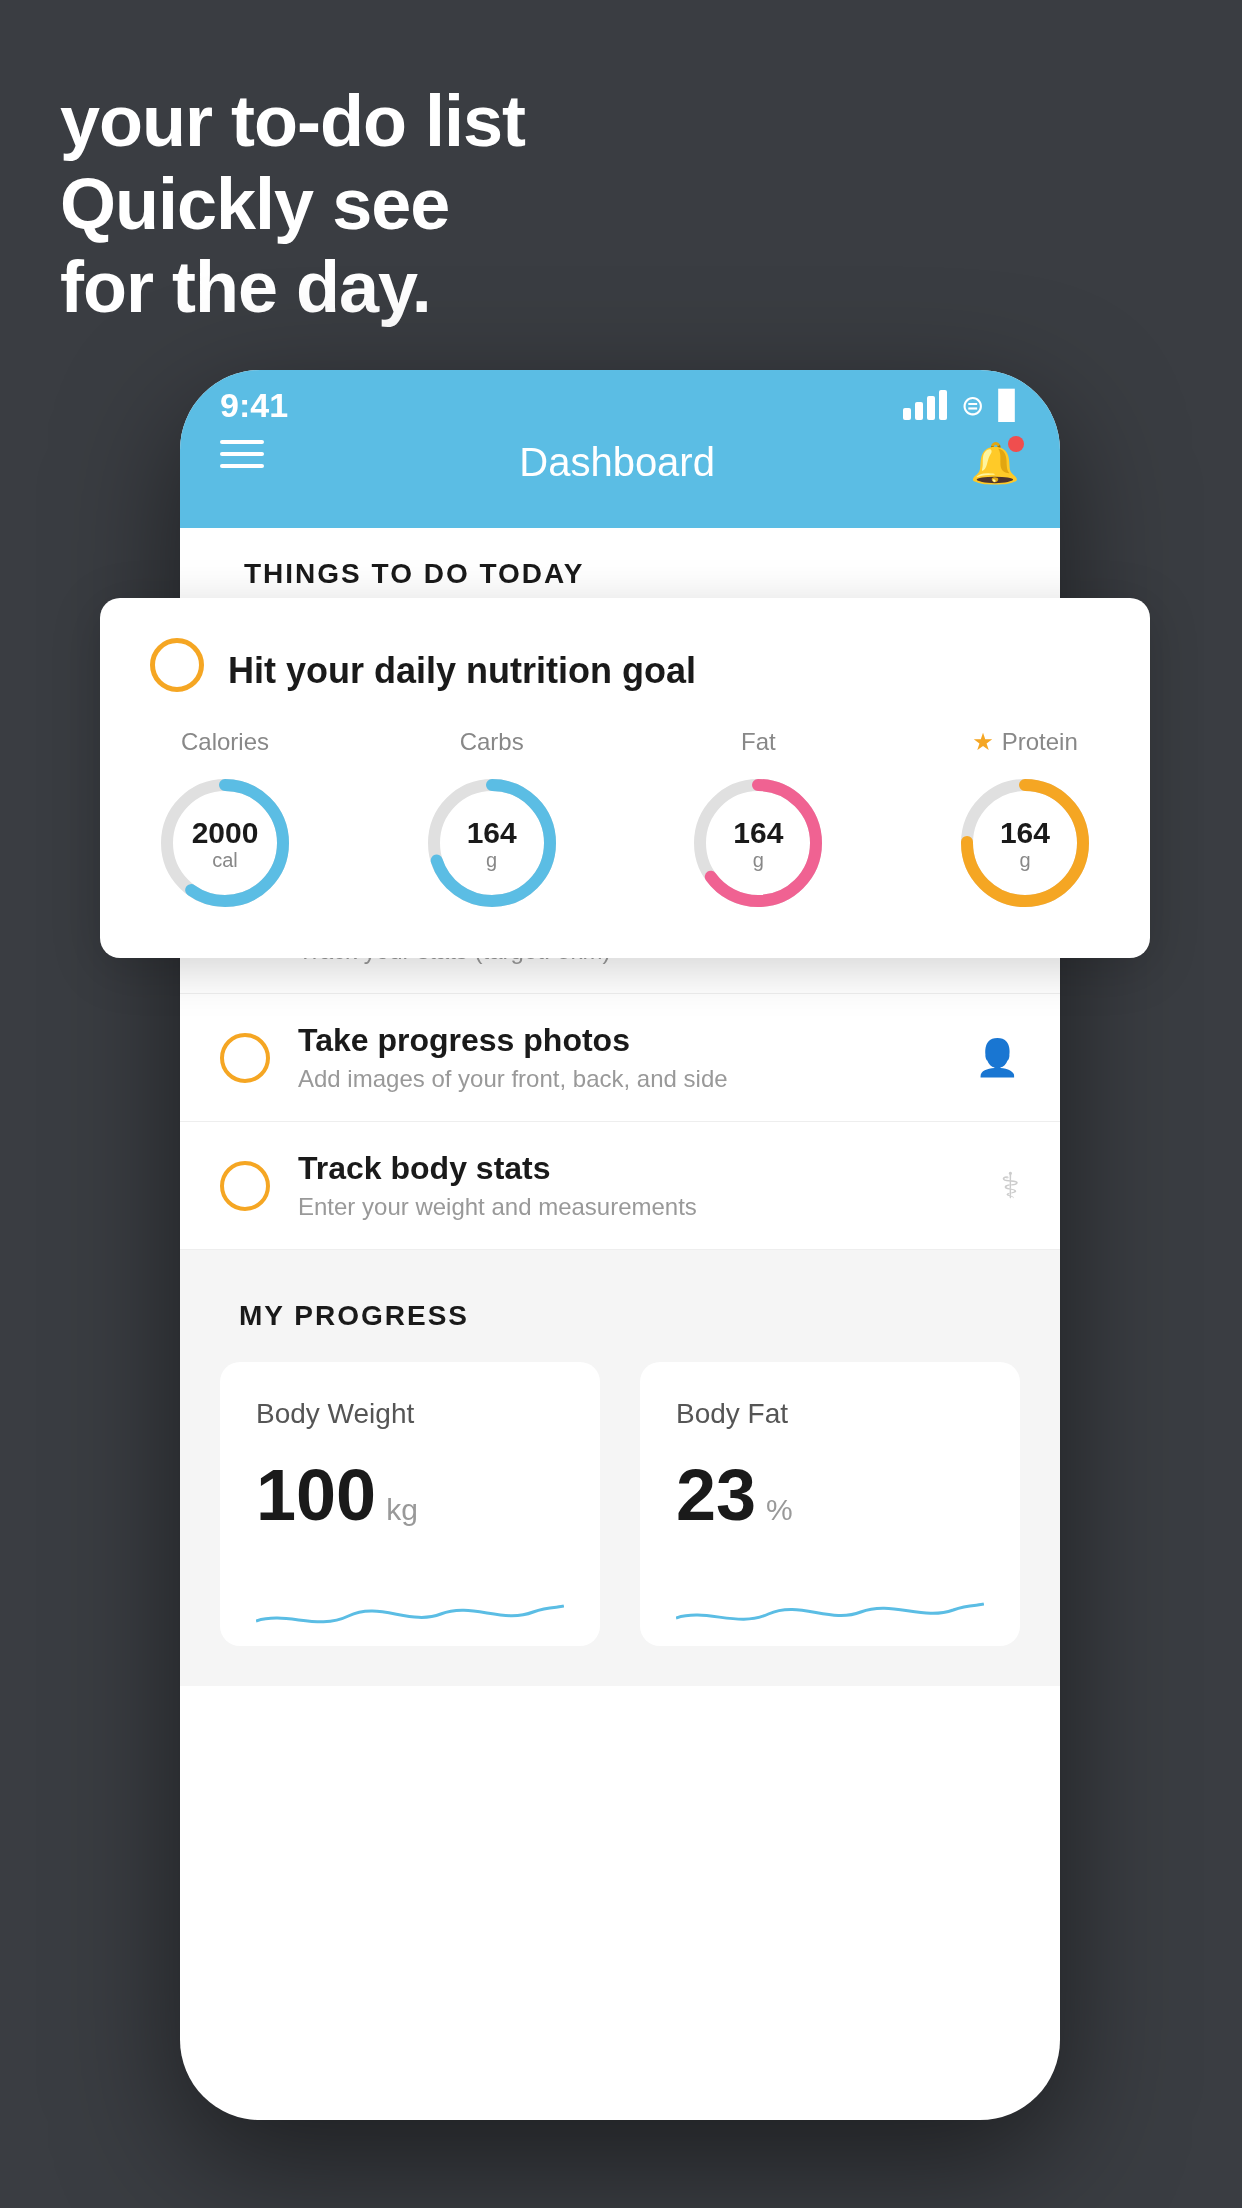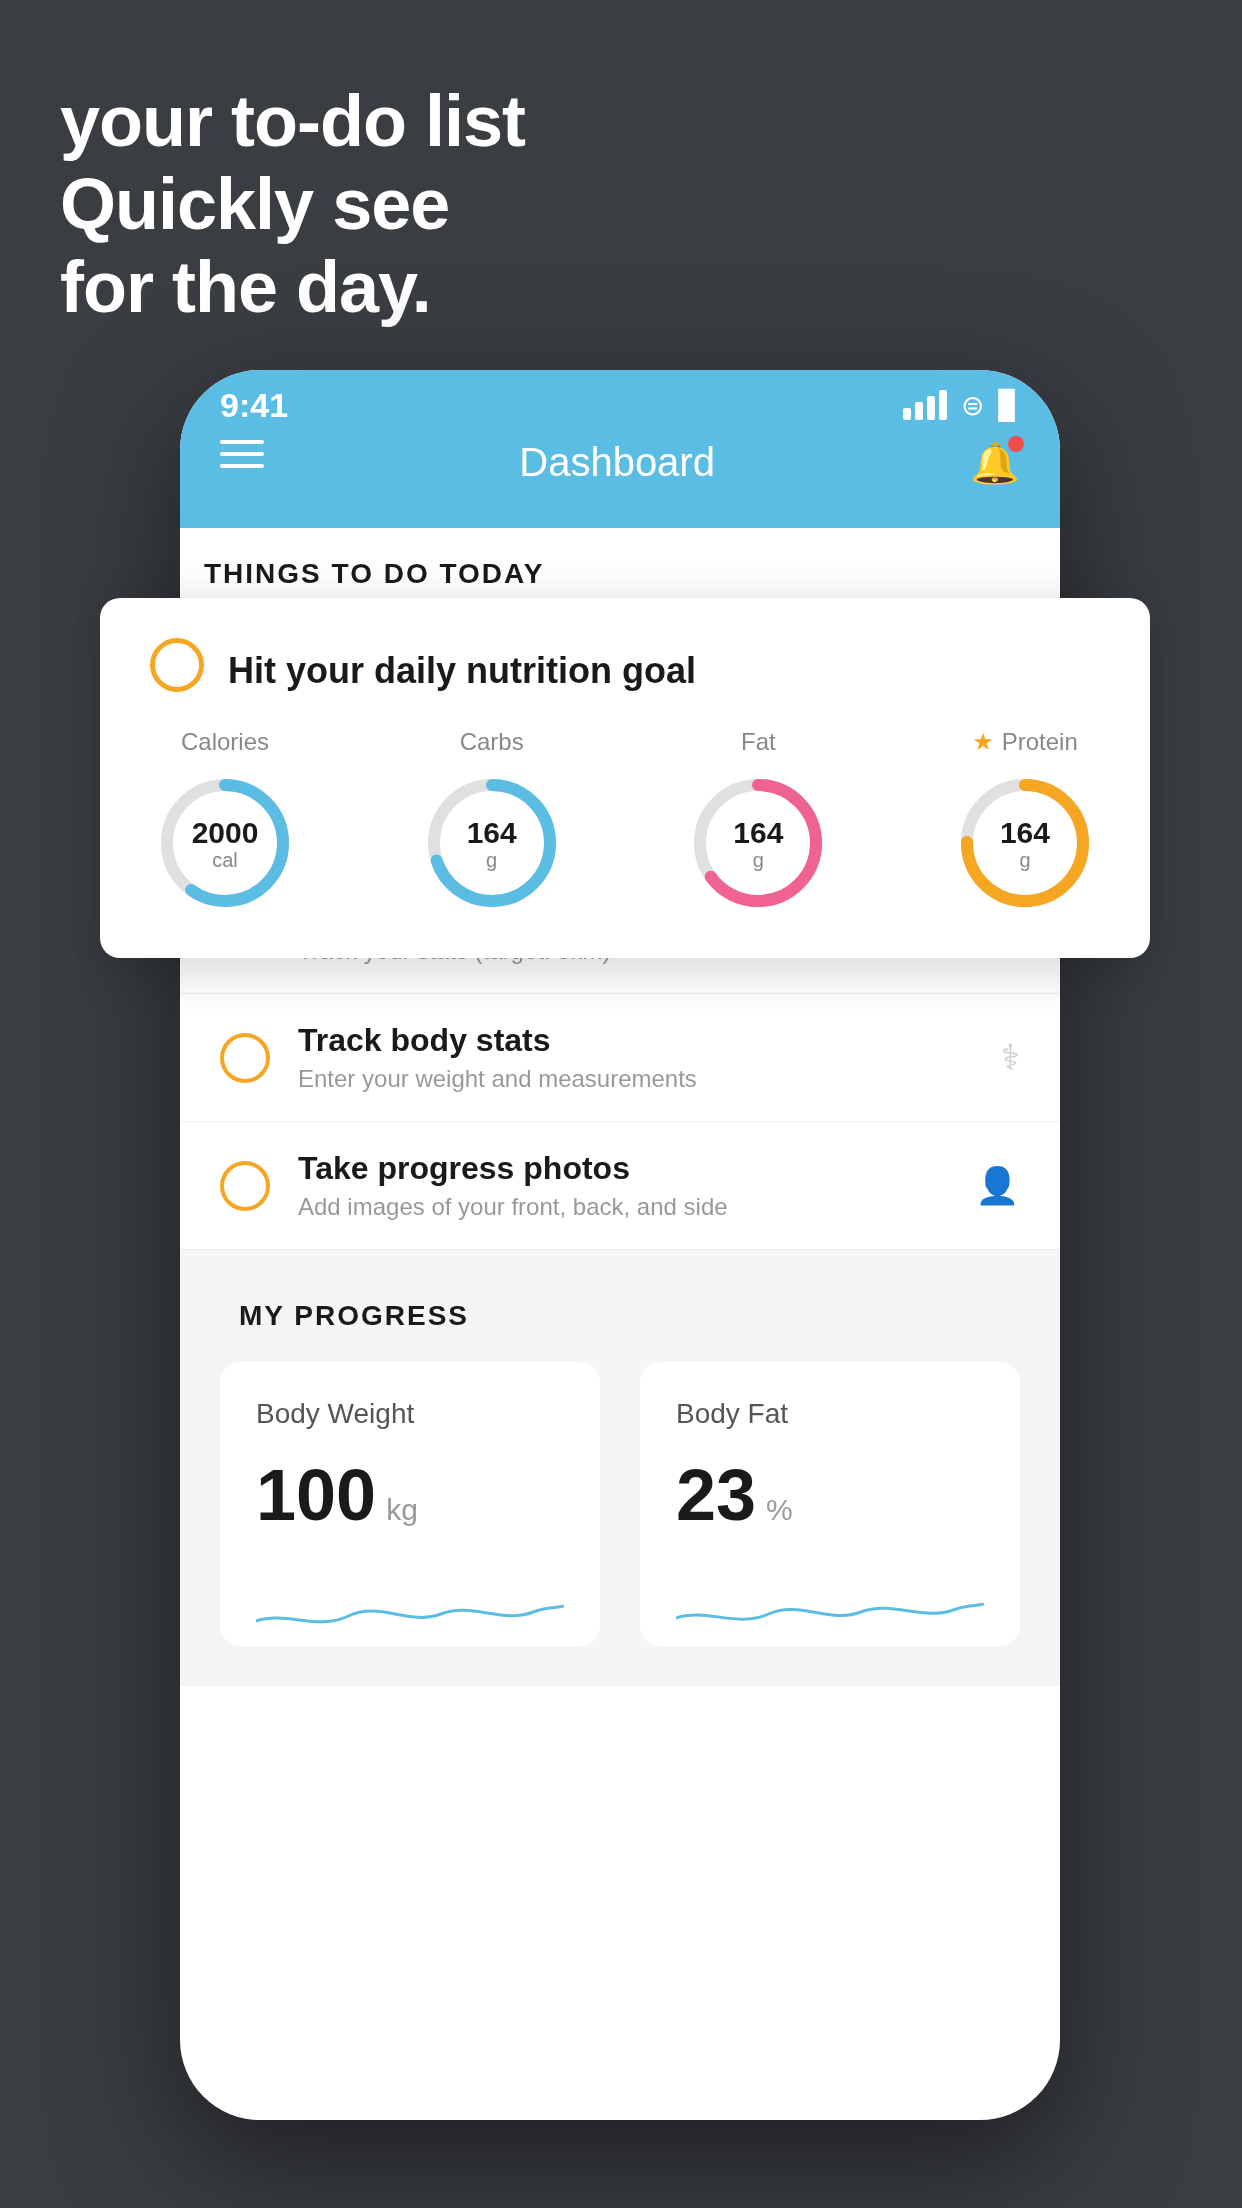--- a/index.html
+++ b/index.html
@@ -119,21 +119,22 @@
       right: -4px;
       width: 16px;
       height: 16px;
       background: #f04e4e;
       border-radius: 50%;
     }
 
     
     .section-header {
       background: #ffffff;
-      padding: 30px 24px 20px;
+      padding: 30px 37px 20px;
+      margin-left: 27px;
     }
 
     .section-label {
       font-size: 28px;
       font-weight: 800;
       letter-spacing: 2px;
       color: #1a1a1a;
     }
 
     
@@ -386,32 +387,32 @@
       <div class="todo-circle green"></div>
       <div class="todo-text">
         <div class="todo-main">Running</div>
         <div class="todo-sub">Track your stats (target: 5km)</div>
       </div>
       <span class="todo-icon">🚶</span>
     </div>
     <div class="todo-item">
       <div class="todo-circle yellow"></div>
       <div class="todo-text">
-        <div class="todo-main">Track body stats</div>
-        <div class="todo-sub">Enter your weight and measurements</div>
-      </div>
-      <span class="todo-icon">⚕</span>
+        <div class="todo-main">Take progress photos</div>
+        <div class="todo-sub">Add images of your front, back, and side</div>
+      </div>
+      <span class="todo-icon">👤</span>
     </div>
     <div class="todo-item">
       <div class="todo-circle yellow"></div>
       <div class="todo-text">
-        <div class="todo-main">Take progress photos</div>
-        <div class="todo-sub">Add images of your front, back, and side</div>
-      </div>
-      <span class="todo-icon">👤</span>
+        <div class="todo-main">Track body stats</div>
+        <div class="todo-sub">Enter your weight and measurements</div>
+      </div>
+      <span class="todo-icon">⚕</span>
     </div>
   </div>
 
   <div class="progress-section">
     <div class="progress-label">MY PROGRESS</div>
     <div class="progress-cards">
 
       <div class="progress-card">
         <div class="progress-card-title">Body Weight</div>
         <div class="progress-value">

